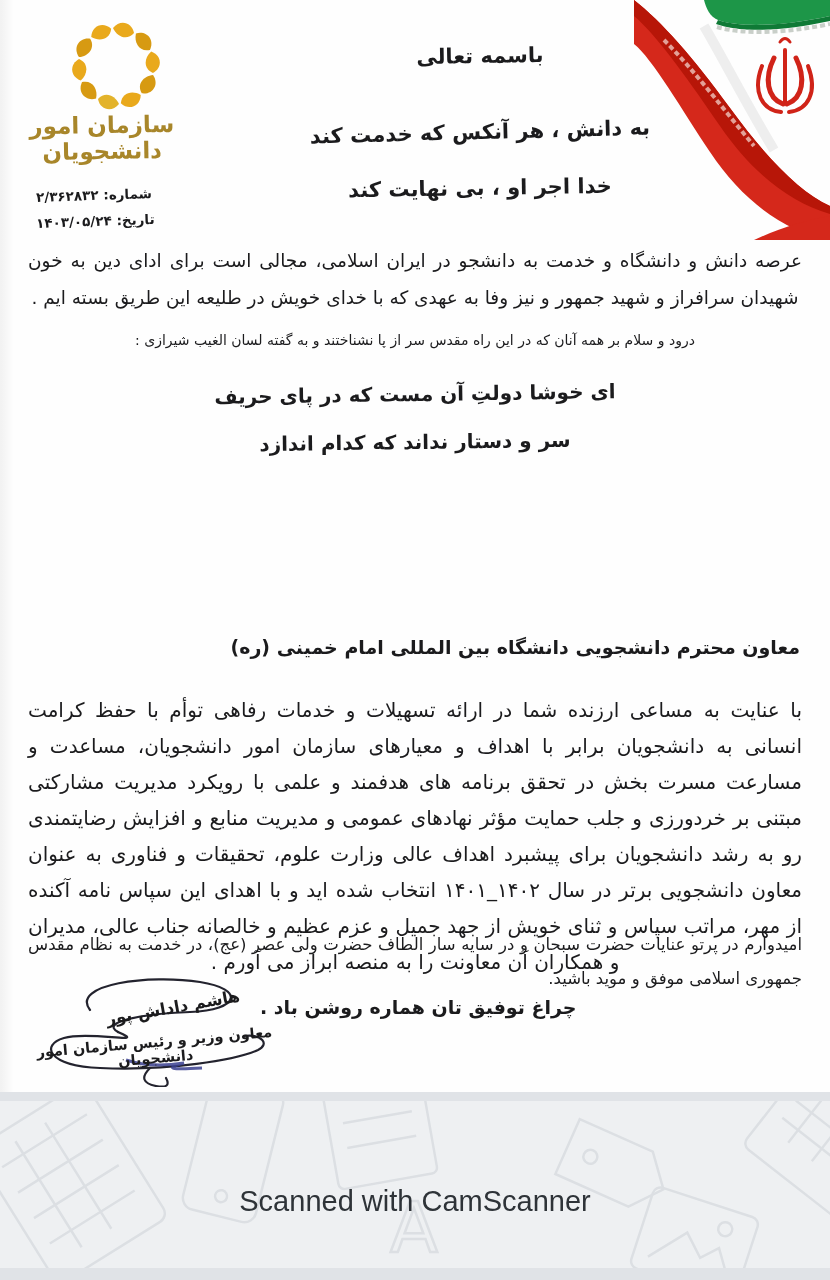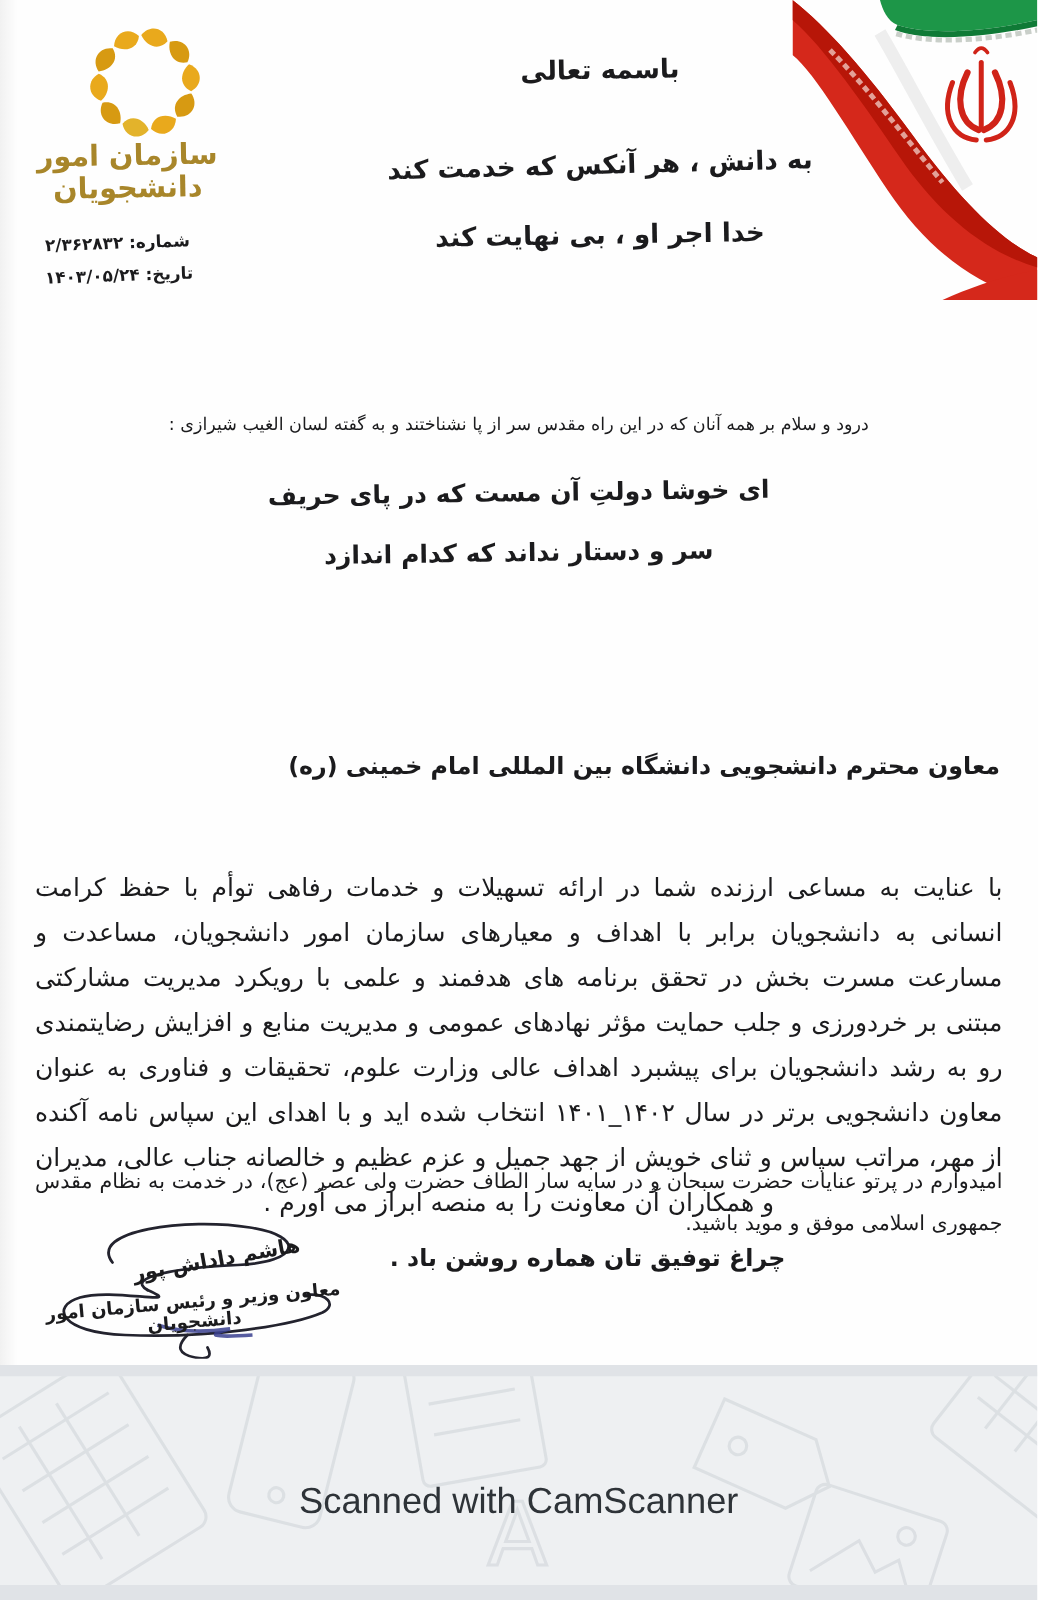--- a/index.html
+++ b/index.html
@@ -38,24 +38,24 @@
   .para{left:28px;width:774px;font-size:18.5px;line-height:37px;
     text-align:justify;text-align-last:center;font-weight:500;}
   .p1{top:242px;}
   .p2{top:322px;text-align:center;font-size:14px;}
   .poem{left:180px;width:470px;text-align:center;font-weight:bold;font-size:20px;}
   .poem1{top:382px;transform:rotate(-.8deg);}
   .poem2{top:430px;transform:rotate(-.8deg);}
   .p3{top:472px;font-size:19px;}
   .addr{right:30px;text-align:right;font-weight:bold;}
   .addr1{top:582px;font-size:20px;}
-  .addr2{top:602px;font-size:19px;}
+  .addr2{top:636px;font-size:19px;}
   .p4{top:692px;font-size:20px;line-height:36px;}
   .p5{top:928px;font-size:16.5px;line-height:34px;text-align:justify;text-align-last:right;}
-  .closing{left:260px;top:996px;width:420px;text-align:center;
+  .closing{left:260px;top:996px;width:420px;text-align:left;
     font-weight:bold;font-size:19px;}
 
   
   .sig{left:30px;top:972px;width:250px;height:115px;}
   .sig-swirl{position:absolute;left:0;top:0;width:250px;height:115px;}
   .sig-name{position:absolute;right:22px;top:26px;width:170px;text-align:center;
     font-weight:bold;font-size:16.5px;transform:rotate(-10deg);}
   .sig-title{position:absolute;left:0px;top:62px;width:250px;text-align:center;
     font-weight:bold;font-size:14.5px;transform:rotate(-5deg);}
 
@@ -143,20 +143,21 @@
     <path d="M0,0 C28,22 58,56 96,108 C134,160 166,192 196,206 L196,240 C150,232 108,200 76,152 C48,110 18,58 0,44 Z" fill="#d5281b"></path>
     <path d="M0,0 C28,22 58,56 96,108 C134,160 166,192 196,206 L196,214 C154,202 116,170 86,126 C60,88 24,36 0,16 Z" fill="#b71608"></path>
 
     <path d="M30,40 C60,70 90,110 120,146" stroke="#e8b0a8" stroke-width="4" fill="none" stroke-dasharray="5 3" opacity=".9"></path>
 
     <path d="M120,240 C146,228 172,220 196,216 L196,240 Z" fill="#d5281b"></path>
 
     <path d="M70,26 C90,60 110,100 140,150" stroke="#e3e3e3" stroke-width="10" fill="none" opacity=".6"></path>
   </svg>
 
+  <div class="abs para p1 fa">عرصه دانش و دانشگاه و خدمت به دانشجو در ایران اسلامی، مجالی است برای ادای دین به خون شهیدان سرافراز و شهید جمهور و نیز وفا به عهدی که با خدای خویش در طلیعه این طریق بسته ایم .</div>
   <div class="abs para p2 fa">درود و سلام بر همه آنان که در این راه مقدس سر از پا نشناختند و به گفته لسان الغیب شیرازی :</div>
   <div class="abs poem poem1 fa">ای خوشا دولتِ آن مست که در پای حریف</div>
   <div class="abs poem poem2 fa">سر و دستار نداند که کدام اندازد</div>
   <div class="abs addr addr2 fa">معاون محترم دانشجویی دانشگاه بین المللی امام خمینی (ره)</div>
   <div class="abs para p4 fa">با عنایت به مساعی ارزنده شما در ارائه تسهیلات و خدمات رفاهی توأم با حفظ کرامت انسانی به دانشجویان برابر با اهداف و معیارهای سازمان امور دانشجویان، مساعدت و مسارعت مسرت بخش در تحقق برنامه های هدفمند و علمی با رویکرد مدیریت مشارکتی مبتنی بر خردورزی و جلب حمایت مؤثر نهادهای عمومی و مدیریت منابع و افزایش رضایتمندی رو به رشد دانشجویان برای پیشبرد اهداف عالی وزارت علوم، تحقیقات و فناوری به عنوان معاون دانشجویی برتر در سال ۱۴۰۲_۱۴۰۱ انتخاب شده اید و با اهدای این سپاس نامه آکنده از مهر، مراتب سپاس و ثنای خویش از جهد جمیل و عزم عظیم و خالصانه جناب عالی، مدیران و همکاران آن معاونت را به منصه ابراز می آورم .</div>
   <div class="abs para p5 fa">امیدوارم در پرتو عنایات حضرت سبحان و در سایه سار الطاف حضرت ولی عصر (عج)، در خدمت به نظام مقدس جمهوری اسلامی موفق و موید باشید.</div>
   <div class="abs closing fa">چراغ توفیق تان هماره روشن باد .</div>
 
   <div class="abs sig">
     <svg class="sig-swirl" viewBox="0 0 250 115" aria-hidden="true">

